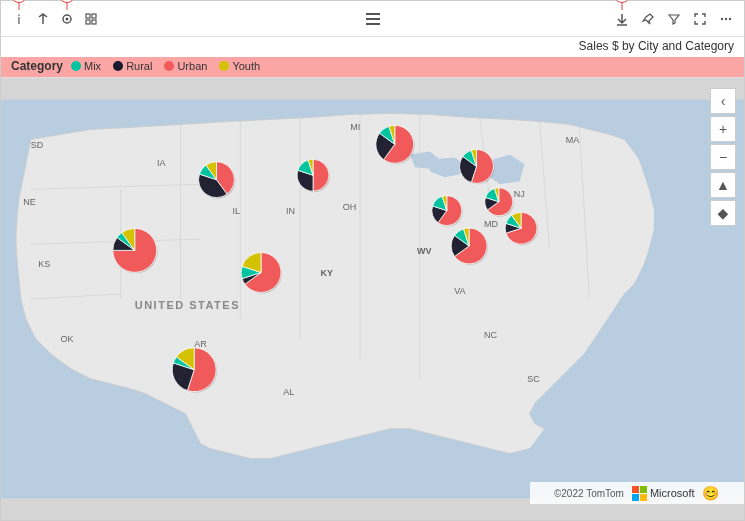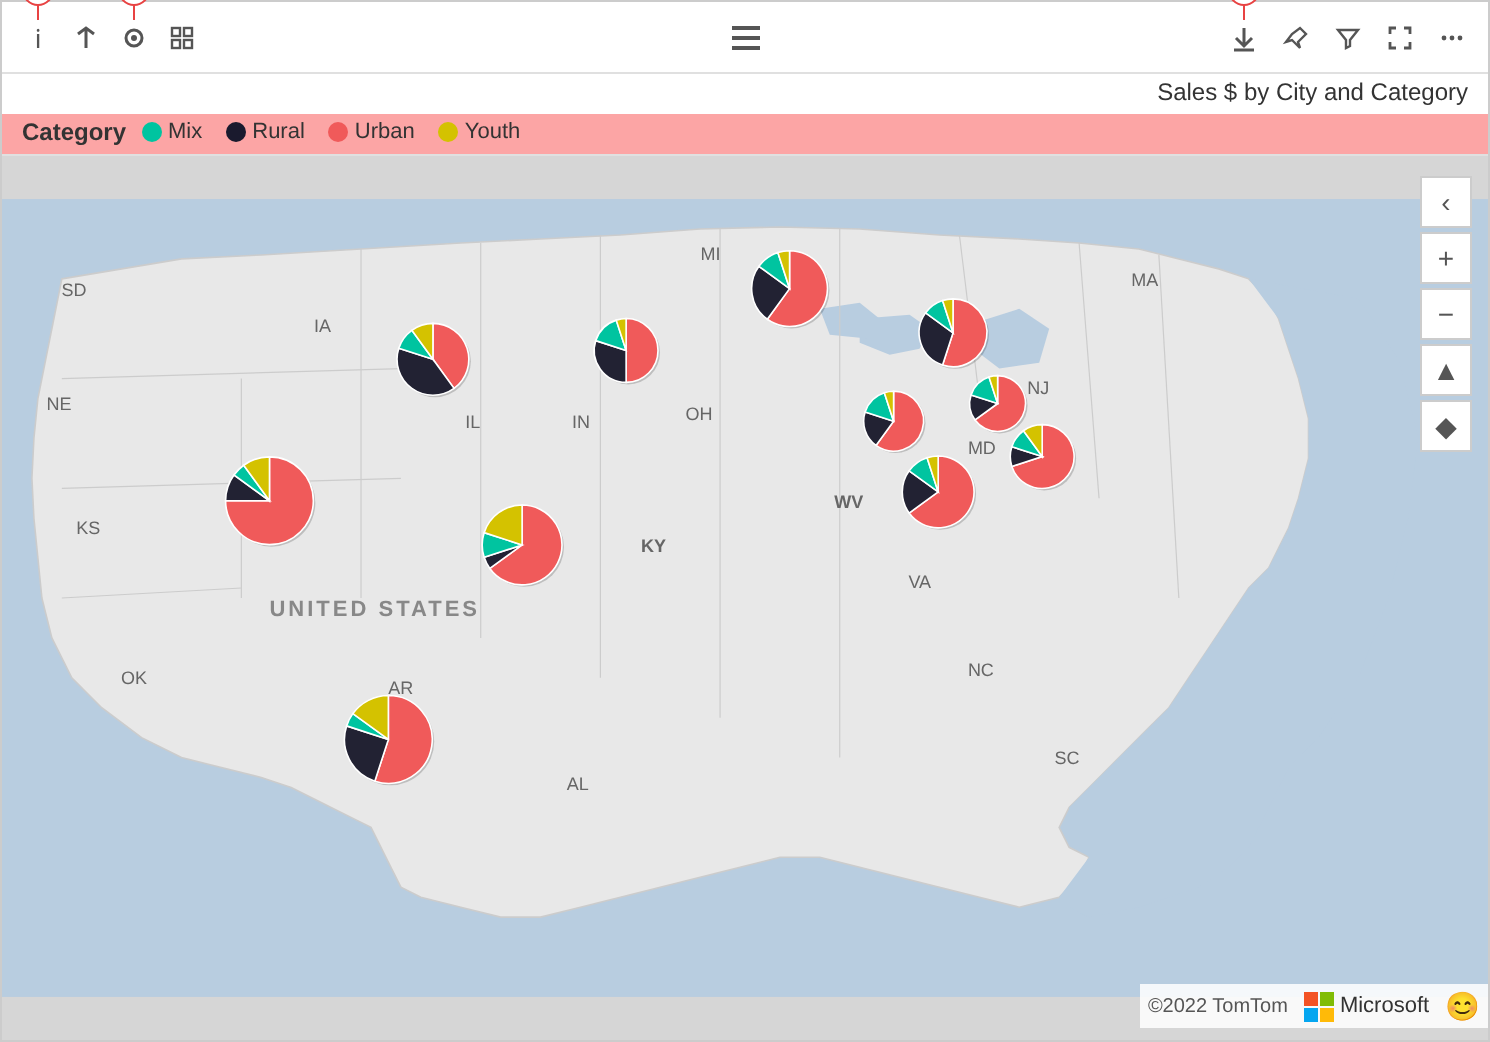--- a/index.html
+++ b/index.html
@@ -179,26 +179,26 @@
       justify-content: center;
       cursor: pointer;
       font-size: 14px;
       color: #555;
       font-weight: 300;
     }
 
     
     .map-footer {
       position: absolute;
-      bottom: 6px;
+      bottom: 16px;
       right: 0;
       display: flex;
       align-items: center;
       gap: 8px;
-      padding: 3px 4px;
+      padding: 3px 24px;
       background: rgba(255,255,255,0.85);
       font-size: 10px;
       color: #555;
     }
 
     .ms-logo {
       display: flex;
       align-items: center;
       gap: 3px;
     }

